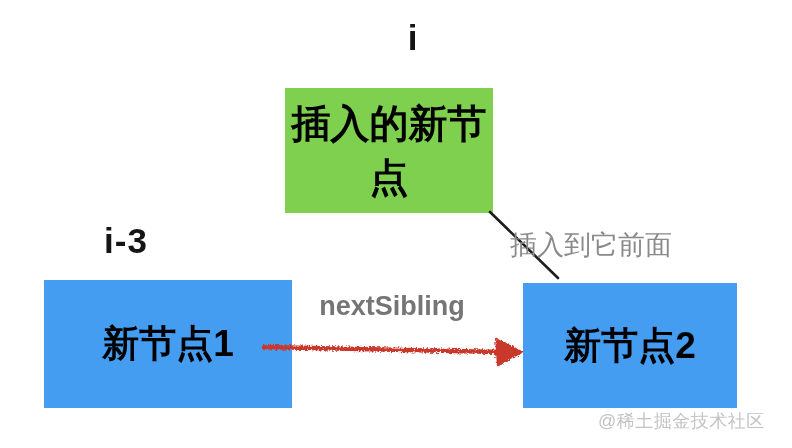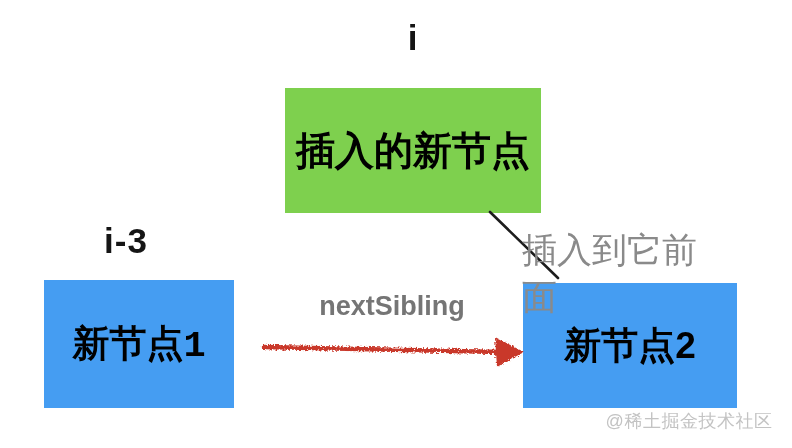--- a/index.html
+++ b/index.html
@@ -29,62 +29,61 @@
   .node-box {
     display: flex;
     align-items: center;
     justify-content: center;
     color: #000000;
     font-weight: 700;
     text-align: center;
   }
   #inserted-box {
     left: 285px; top: 88px;
-    width: 256px; height: 125px;
+    width: 208px; height: 125px;
     background: #7ed04e;
     font-size: 39px;
   }
   #node1-box {
     left: 44px; top: 280px;
-    width: 190px; height: 128px;
+    width: 248px; height: 128px;
     background: #459df2;
     font-size: 37px;
-    font-family: Liberation Mono, monospace;
   }
   #node2-box {
     left: 523px; top: 283px;
     width: 214px; height: 125px;
     background: #459df2;
     font-size: 37px;
     justify-content: center;
   }
 
   #next-sibling-label {
     left: 292px; top: 291px;
     width: 200px;
     text-align: center;
     color: #757575;
     font-size: 27px;
     font-weight: 700;
   }
   #insert-before-label {
-    left: 522px; top: 227px;
+    left: 510px; top: 227px;
     width: 180px;
     color: #8a8a8a;
-    font-size: 35px;
+    font-size: 27px;
     font-weight: 400;
   }
 
   #connector-line-svg { left: 484px; top: 206px; }
   #arrow-svg          { left: 256px; top: 328px; }
 
   #watermark {
     left: 598px; top: 409px;
     width: 182px;
-    text-align: center;
+    text-align: left;
     color: #c3c3c3;
     font-size: 18px;
     font-weight: 400;
     letter-spacing: 0.5px;
   }
 </style>
 </head>
 <body>
 
 <div class="canvas">

